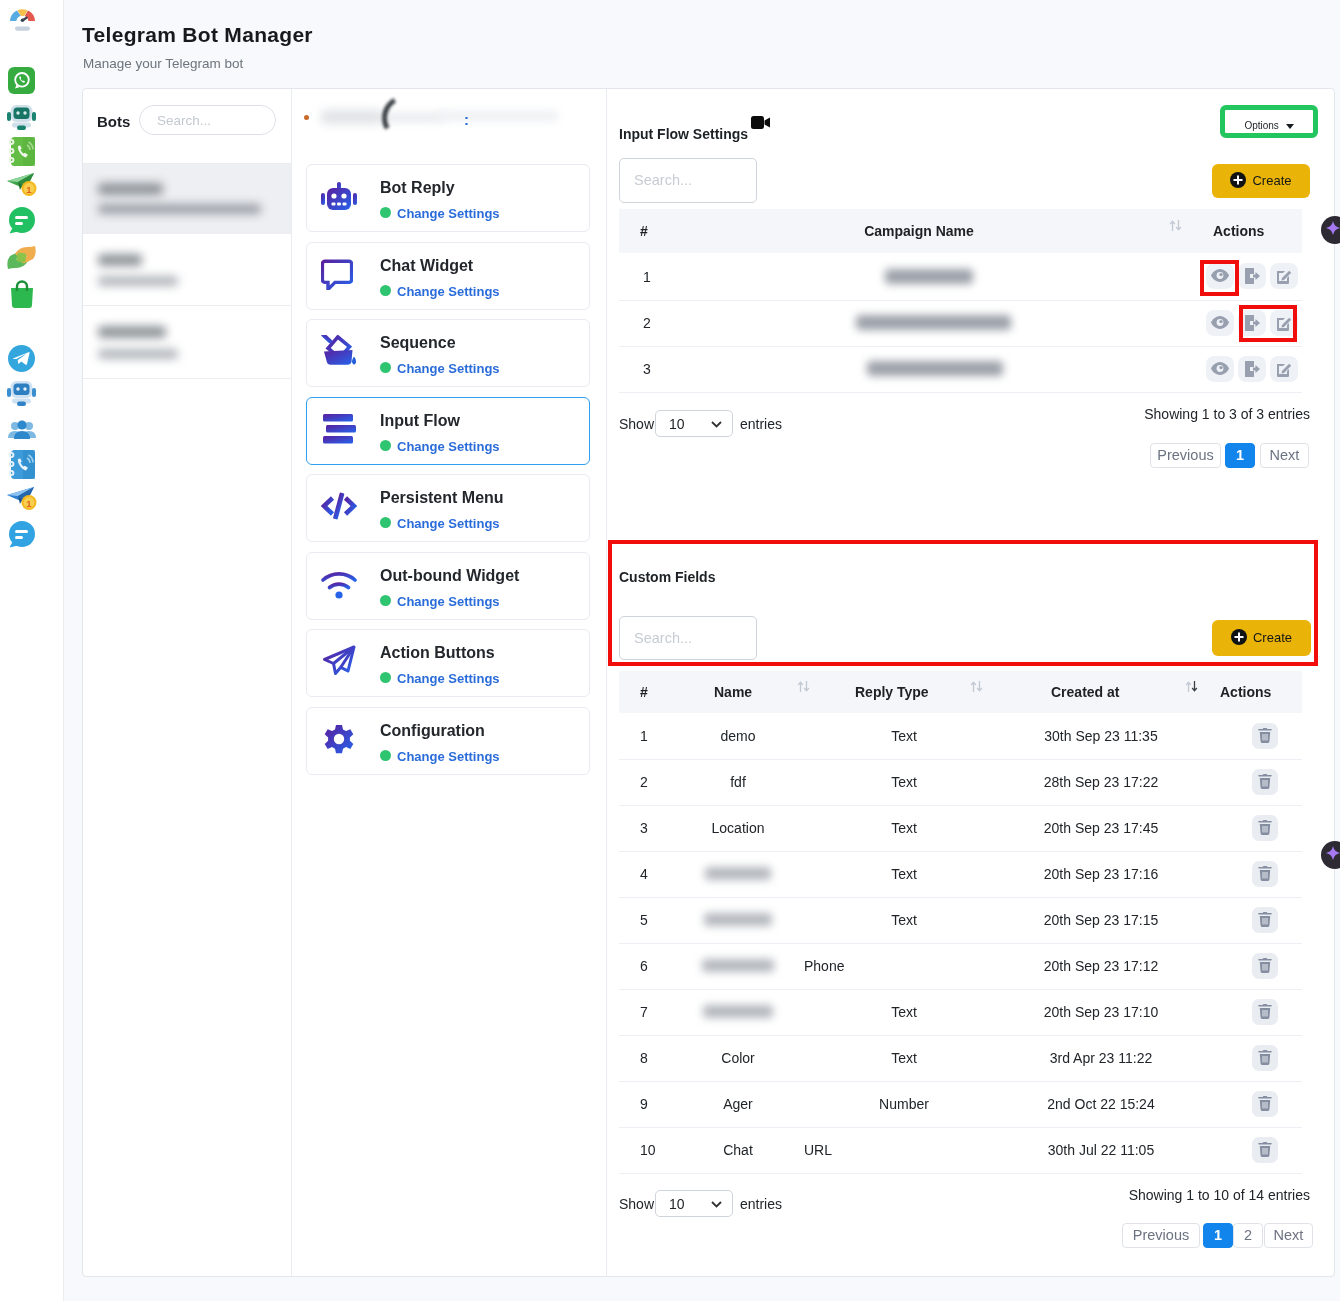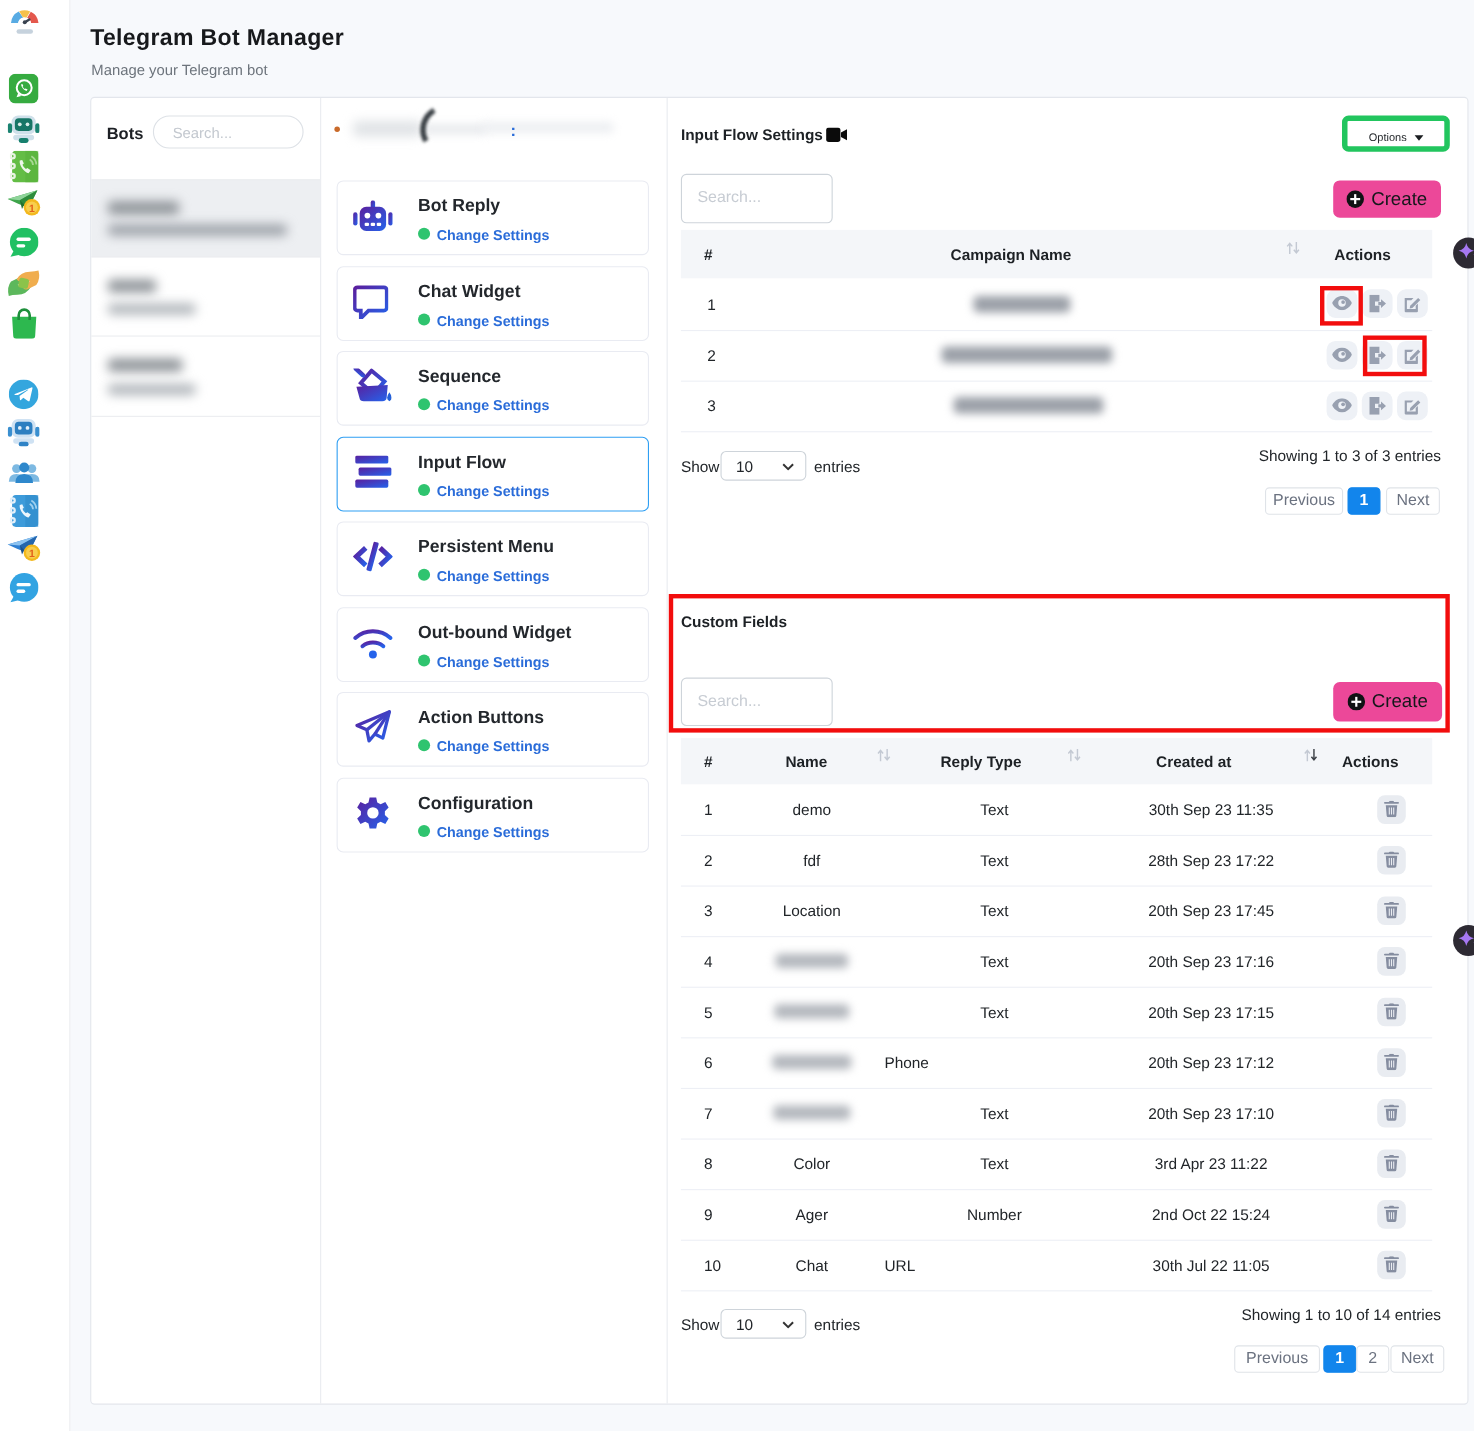--- a/index.html
+++ b/index.html
@@ -14,23 +14,23 @@
 .pill { position:absolute; left:56px; top:16px; width:137px; height:30px; border:1px solid #dde1e6; border-radius:16px; }
 .pill span { position:absolute; left:17px; top:7px; font-size:13.5px; color:#c3c8cf; }
 .botitem { position:absolute; left:0; width:208px; border-bottom:1px solid #ecedf0; }
 .blur { position:absolute; border-radius:4px; }
 .mcard { position:absolute; left:223px; width:284px; height:68px; background:#fff; border:1px solid #e9ebf2; border-radius:6px; }
 .mcard.sel { border:1px solid #2f9ff3; }
 .mcard .ttl { position:absolute; left:73px; top:14px; font-size:16px; font-weight:bold; color:#23272c; }
 .mcard .cs { position:absolute; left:90px; top:41px; font-size:13px; font-weight:bold; color:#2a6cd9; }
 .mcard .dot { position:absolute; left:73px; top:42px; width:11px; height:11px; border-radius:50%; background:#2fc46f; }
 .mcard svg { position:absolute; left:14px; top:14px; }
-.h2tx { font-size:14px; font-weight:bold; color:#1d2125; }
+.h2tx { font-size:14px; font-weight:bold; color:#1d2125;margin-top:12px; }
 .btn-opt { position:absolute; border:5px solid #22c55e; border-radius:6px; background:#fff; font-size:10px; color:#23272b; text-align:center; }
-.btn-create { position:absolute; background:#ec4899; border-radius:6px; font-size:17px; color:#14171a; }
+.btn-create { position:absolute; background:#eab308; border-radius:6px; font-size:13px; color:#14171a; }
 .srch { position:absolute; border:1px solid #ced4da; border-radius:5px; background:#fff; }
 .srch span { position:absolute; left:14px; top:13px; font-size:14.5px; color:#c7ccd3; }
 .thead { position:absolute; background:#f4f6f9; }
 .th { position:absolute; font-size:14px; font-weight:bold; color:#1d2125; }
 .td { position:absolute; font-size:14px; color:#212529; }
 .rowline { position:absolute; height:1px; background:#edeff5; }
 .abtn { position:absolute; width:28px; height:26px; background:#eef1f6; border-radius:8px; }
 .tbtn { position:absolute; width:26px; height:26px; background:#e9ecf1; border-radius:7px; }
 .redbox { position:absolute; border:4px solid #f20d0d; z-index:30; }
 .sel10 { position:absolute; width:78px; height:27px; border:1px solid #ced4da; border-radius:5px; background:#fff; }

